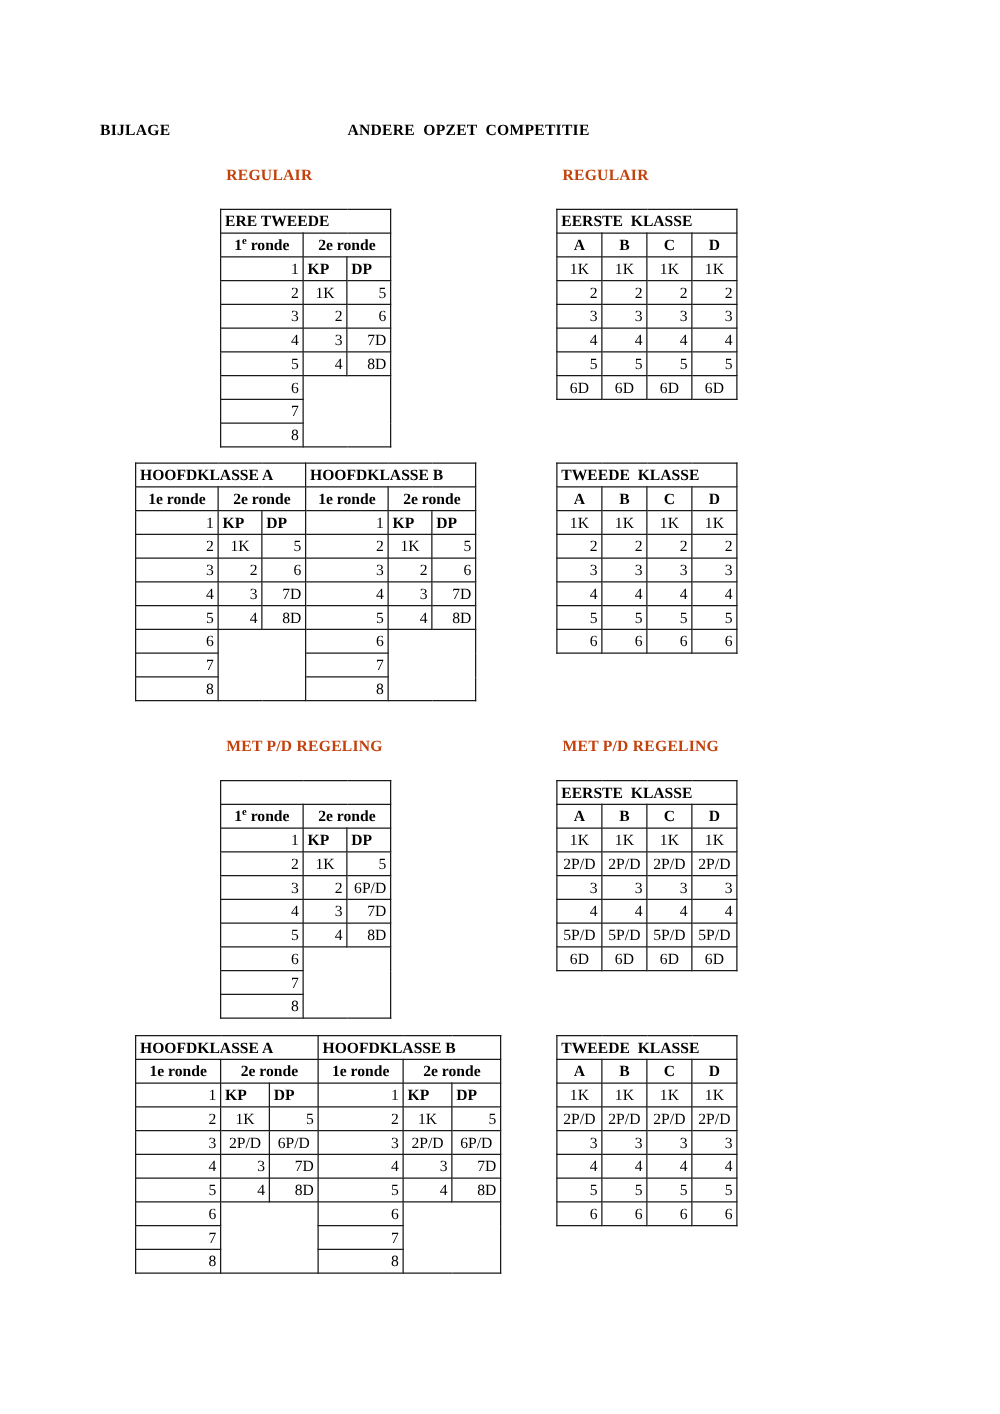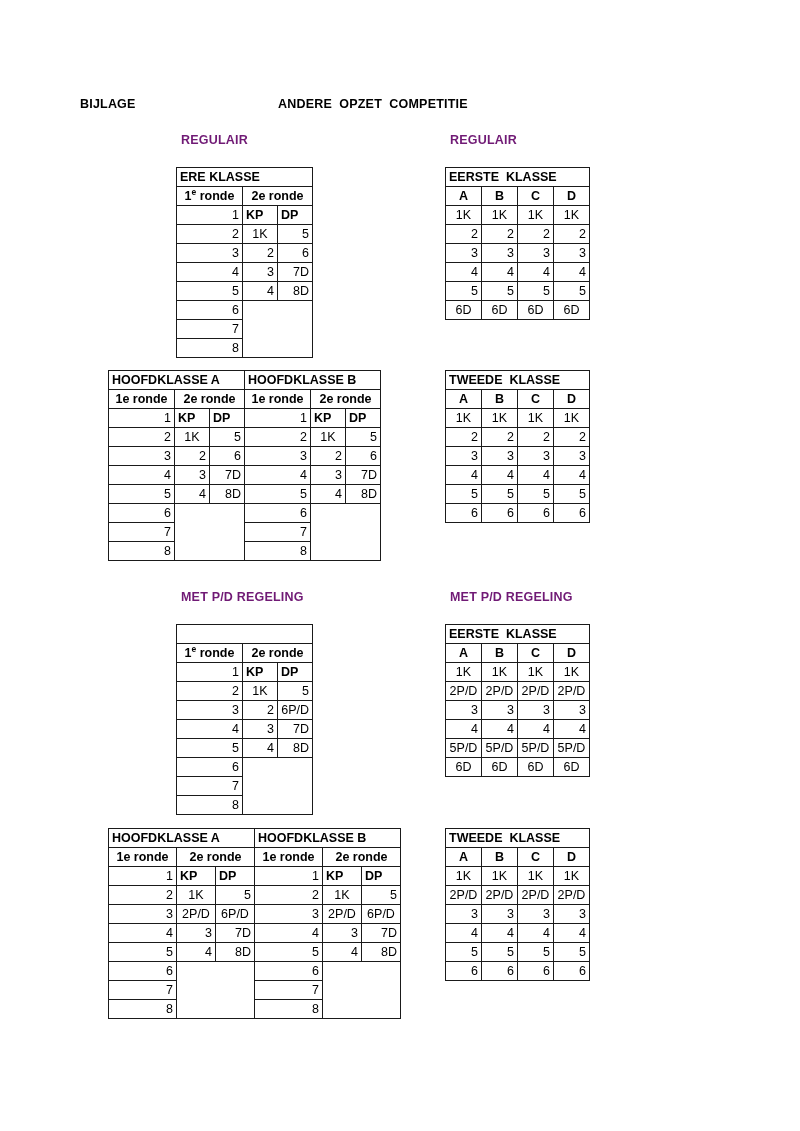--- a/index.html
+++ b/index.html
@@ -13,38 +13,39 @@
     position: relative;
     font-family: "Liberation Sans", sans-serif;
     color: #000000;
     -webkit-font-smoothing: antialiased;
   }
   .page {
     position: relative;
     width: 800px;
     height: 1131px;
     overflow: hidden;
+    font-family: Liberation Serif, serif;
   }
 
   
   .doc-label {
     position: absolute;
     font-size: 12.5px;
     font-weight: bold;
     letter-spacing: 0.2px;
     white-space: pre;
   }
   #bijlage  { left: 80px;  top: 97px; }
   #doctitle { left: 278px; top: 97px; }
 
   .section-head {
     position: absolute;
     font-size: 12.5px;
     font-weight: bold;
-    color: #701a75;
+    color: #c2410c;
     white-space: pre;
     letter-spacing: 0.2px;
   }
   #sec-reg-left   { left: 181px; top: 133px; }
   #sec-reg-right  { left: 450px; top: 133px; }
   #sec-pd-left    { left: 181px; top: 590px; }
   #sec-pd-right   { left: 450px; top: 590px; }
 
   
   .tbl {
@@ -113,21 +114,21 @@
   <div class="section-head" id="sec-pd-right">MET P/D REGELING</div>
 
   <table class="tbl ronde" id="tbl-ere">
     <colgroup>
         <col class="c-ronde">
         <col class="c-kp">
         <col class="c-dp">
       </colgroup>
     <tbody>
       <tr>
-        <td class="t-title" colspan="3">ERE KLASSE</td>
+        <td class="t-title" colspan="3">ERE TWEEDE</td>
       </tr>
       <tr>
         <td class="t-sub"><span>1</span><sup>e</sup><span> ronde</span></td>
         <td class="t-sub" colspan="2">2e ronde</td>
       </tr>
       <tr>
         <td class="num">1</td>
         <td class="t-colhead">KP</td>
         <td class="t-colhead">DP</td>
       </tr>

